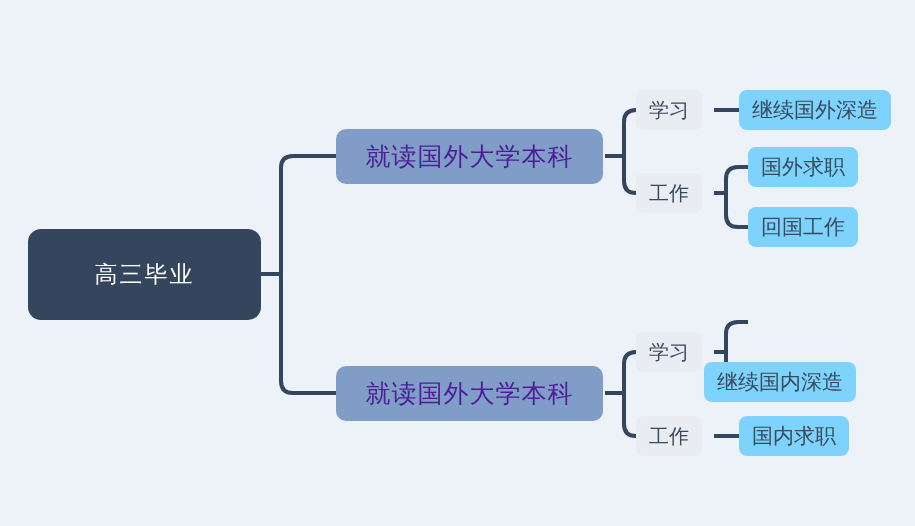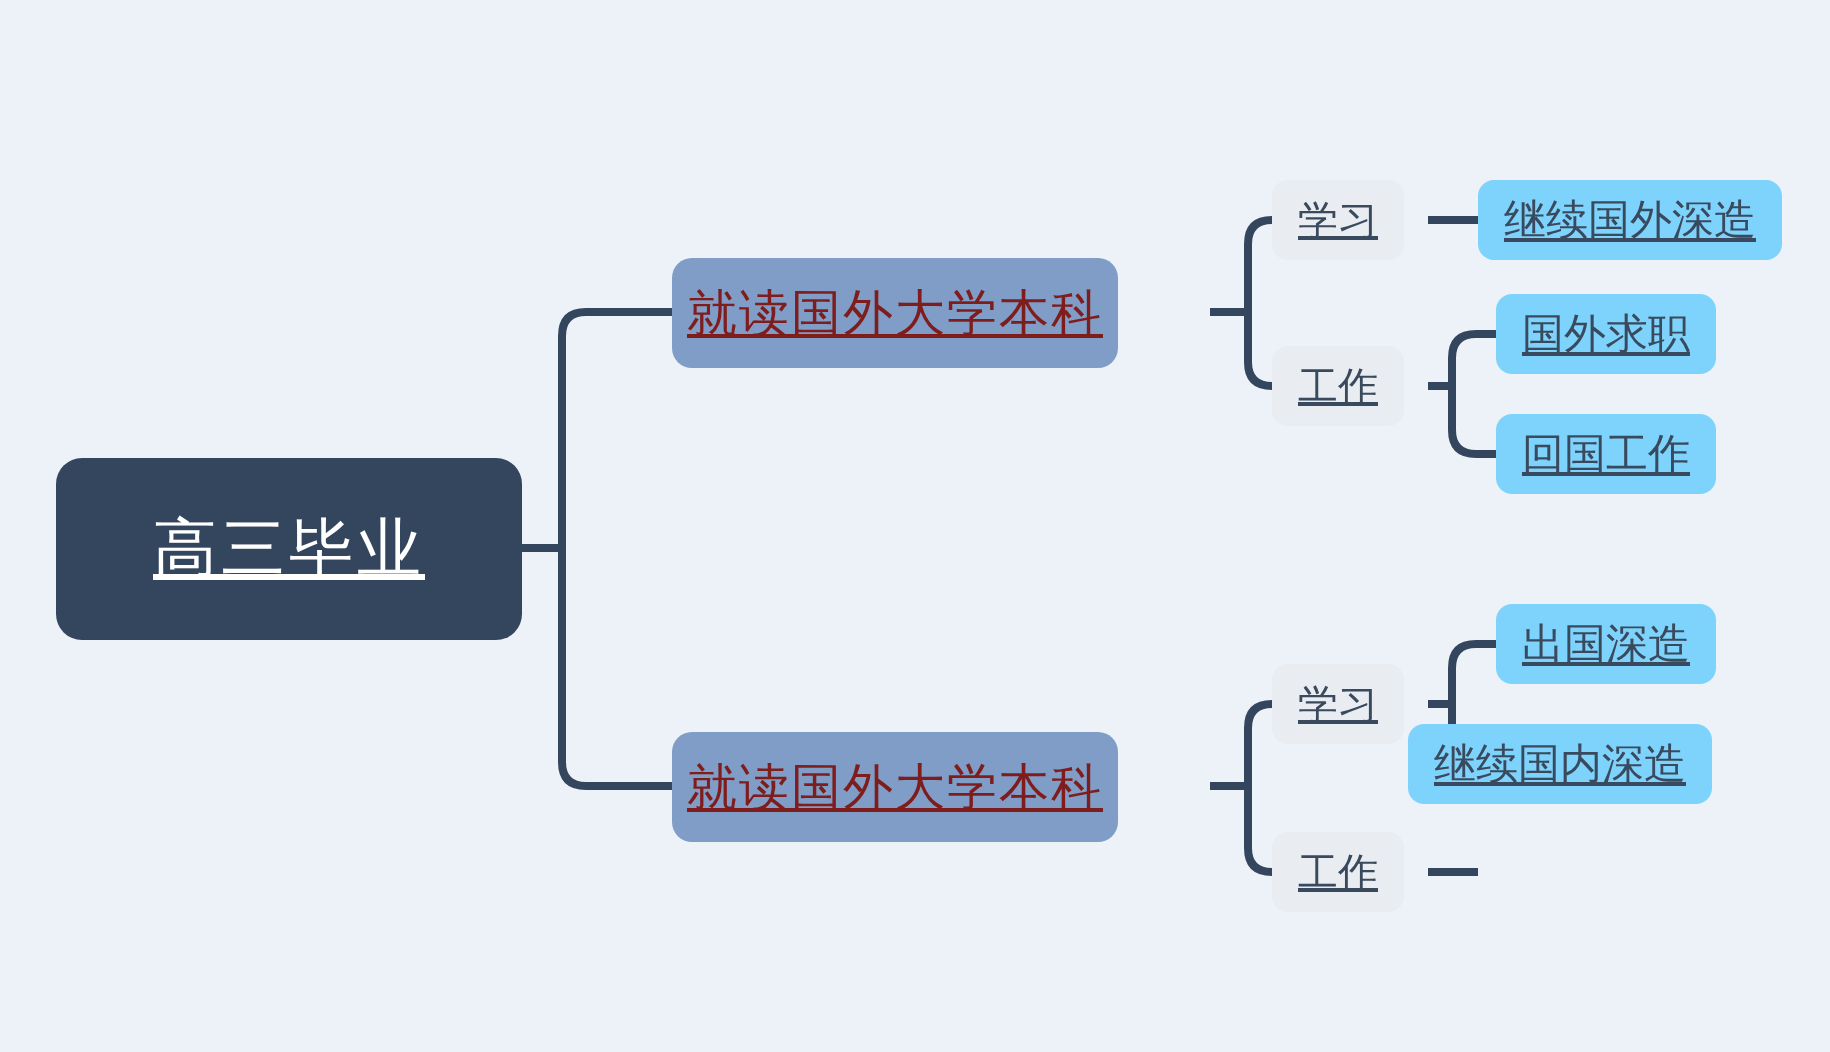--- a/index.html
+++ b/index.html
@@ -26,40 +26,39 @@
     height: 526px;
     pointer-events: none;
   }
   .node {
     position: absolute;
     display: flex;
     align-items: center;
     justify-content: center;
     box-sizing: border-box;
     white-space: nowrap;
-    text-decoration: underline;
   }
   .node-root {
     left: 28px;
     top: 229px;
     width: 233px;
     height: 91px;
     background: #34455e;
     border-radius: 13px;
     color: #ffffff;
-    font-size: 32px;
+    font-size: 23px;
     letter-spacing: 2px;
   }
   .node-l2 {
     left: 336px;
-    width: 223px;
+    width: 267px;
     height: 55px;
     background: #7f9dc7;
     border-radius: 10px;
-    color: #7f1d1d;
+    color: #4c1d95;
     font-size: 25px;
     letter-spacing: 1px;
   }
   .node-l2-a { top: 129px; }
   .node-l2-b { top: 366px; }
   .node-l3 {
     width: 66px;
     height: 40px;
     background: #e9ecf1;
     border-radius: 8px;
@@ -123,18 +122,18 @@
   <div class="node node-l4" style="left:739px; top:90px;">继续国外深造</div>
 
   <div class="node node-l4" style="left:748px; top:147px;">国外求职</div>
 
   <div class="node node-l4" style="left:748px; top:207px;">回国工作</div>
 
   <div class="node node-l3" style="left:636px; top:332px;">学习</div>
 
   <div class="node node-l3" style="left:636px; top:416px;">工作</div>
 
-  <div class="node node-l4" style="left:748px; top:302px;">出国深造</div>
 
   <div class="node node-l4" style="left:704px; top:362px;">继续国内深造</div>
 
+  <div class="node node-l4" style="left:739px; top:416px;">国内求职</div>
 
 </div>
 
 </body></html>

